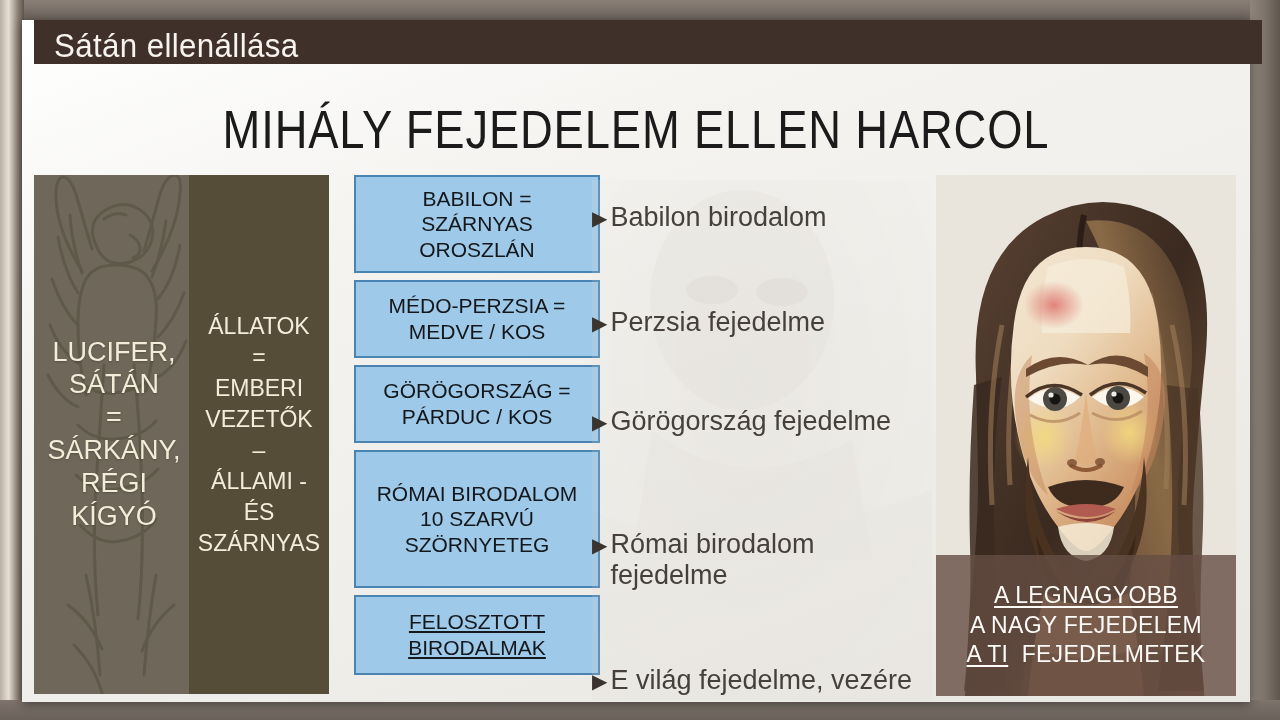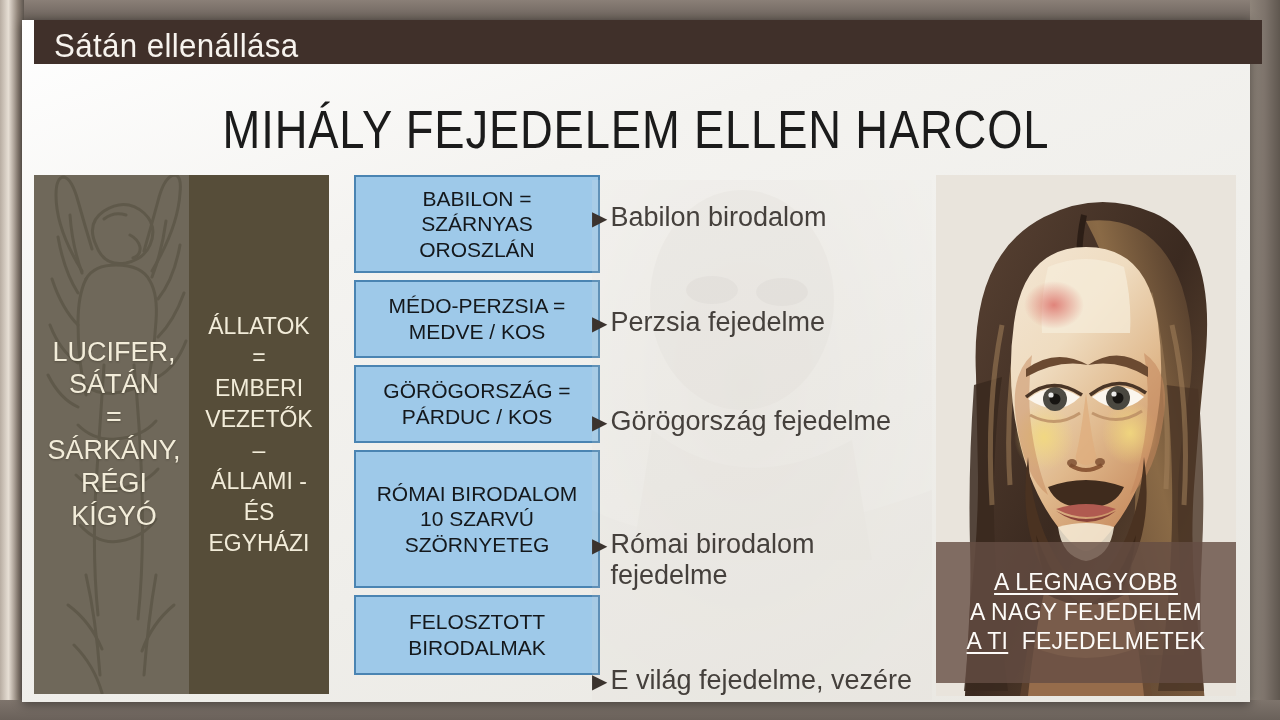--- a/index.html
+++ b/index.html
@@ -81,21 +81,21 @@
   #bluecol{position:absolute;left:312px;top:155px;width:246px;height:522px;
     display:flex;flex-direction:column;padding-left:20px;}
   .bluebox{
     background:#9ec9e9;border:2px solid #4a84b2;
     color:#14181c;text-align:center;
     display:flex;align-items:center;justify-content:center;
     font-size:21px;line-height:1.22;
     margin-bottom:7px;box-sizing:border-box;
     padding:2px 6px;
   }
-  .bluebox:last-child{margin-bottom:0;}
+  .bluebox:last-child{margin-bottom:0;text-decoration:underline;}
   .bb-h1{flex:0 0 98px;}
   .bb-h2{flex:0 0 78px;}
   .bb-h3{flex:0 0 78px;}
   .bb-h4{flex:0 0 138px;}
   .bb-h5{flex:0 0 80px;}
 
   
   #bullets{
     position:absolute;left:570px;top:160px;width:340px;height:520px;
     overflow:hidden;
@@ -117,21 +117,21 @@
   .b4{margin-top:92px;}
   .b5{margin-top:74px;}
 
   
   #portrait{
     position:absolute;left:914px;top:155px;width:300px;height:521px;
     overflow:hidden;background:#e7e2da;
   }
   #portrait svg{display:block;width:300px;height:521px;}
   #caption{
-    position:absolute;left:914px;top:522px;width:300px;height:141px;
+    position:absolute;left:914px;top:535px;width:300px;height:141px;
     background:rgba(101,77,68,.80);
     color:#fdfbf8;text-align:center;
     display:flex;flex-direction:column;justify-content:center;
     font-size:23px;line-height:1.30;letter-spacing:.3px;
   }
   #caption .u{text-decoration:underline;text-underline-offset:3px;}
   #caption .ln{white-space:nowrap;}
 </style>
 </head>
 <body>
@@ -200,21 +200,21 @@
 
     <div class="col" id="col-fenevad">
       <div class="coltext">
         <div>ÁLLATOK</div>
         <div>=</div>
         <div>EMBERI</div>
         <div>VEZETŐK</div>
         <div>–</div>
         <div>ÁLLAMI -</div>
         <div>ÉS</div>
-        <div>EGYHÁZI</div>
+        <div>SZÁRNYAS</div>
       </div>
     </div>
 
     <div id="bluecol">
       <div class="bluebox bb-h1">
         <div>
           <div>BABILON =</div>
           <div>SZÁRNYAS OROSZLÁN</div>
         </div>
       </div>

